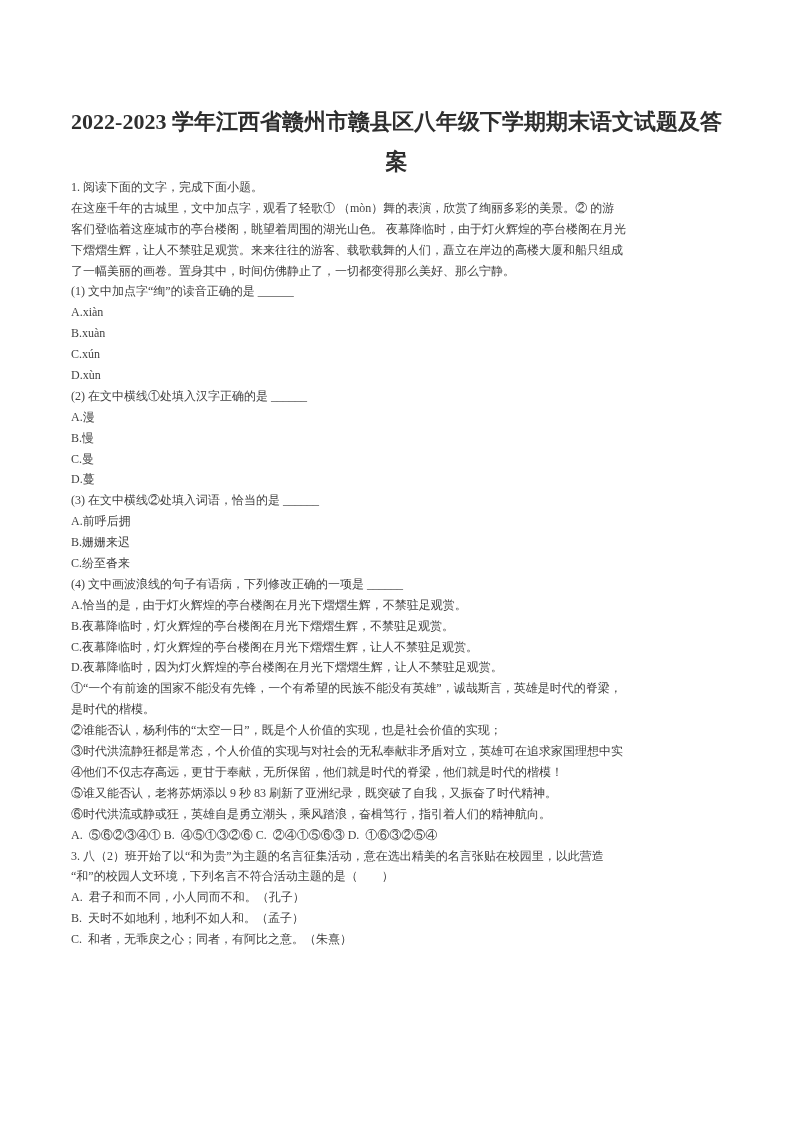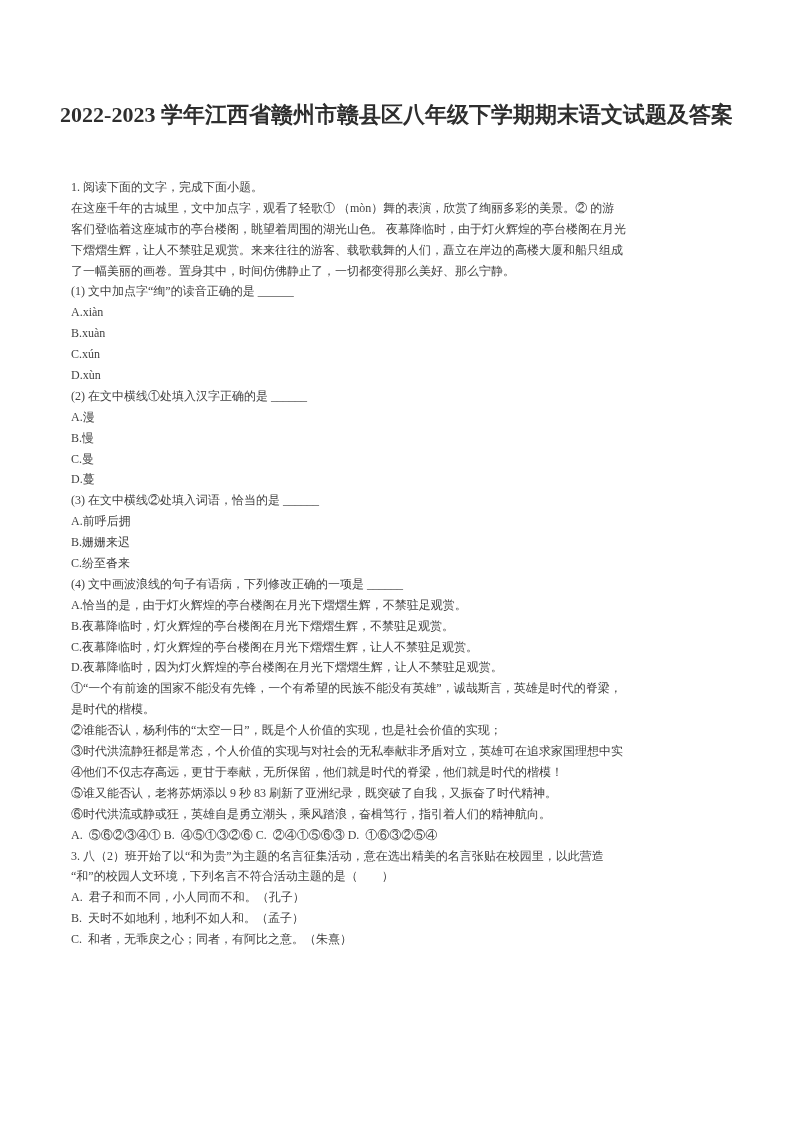--- a/index.html
+++ b/index.html
@@ -14,21 +14,21 @@
     background: #ffffff;
     overflow: hidden;
     font-family: "Liberation Serif", "DejaVu Serif", serif;
     color: #3f3f3f;
   }
   .title {
     position: absolute;
     top: 95px;
     left: 60px;
     right: 60px;
-    margin: 0;
+    margin: 7px;
     text-align: center;
     font-size: 22px;
     line-height: 40px;
     font-weight: 700;
     color: #2e2e2e;
     font-family: "Liberation Serif", "DejaVu Serif", serif;
   }
   .content {
     position: absolute;
     top: 177px;

